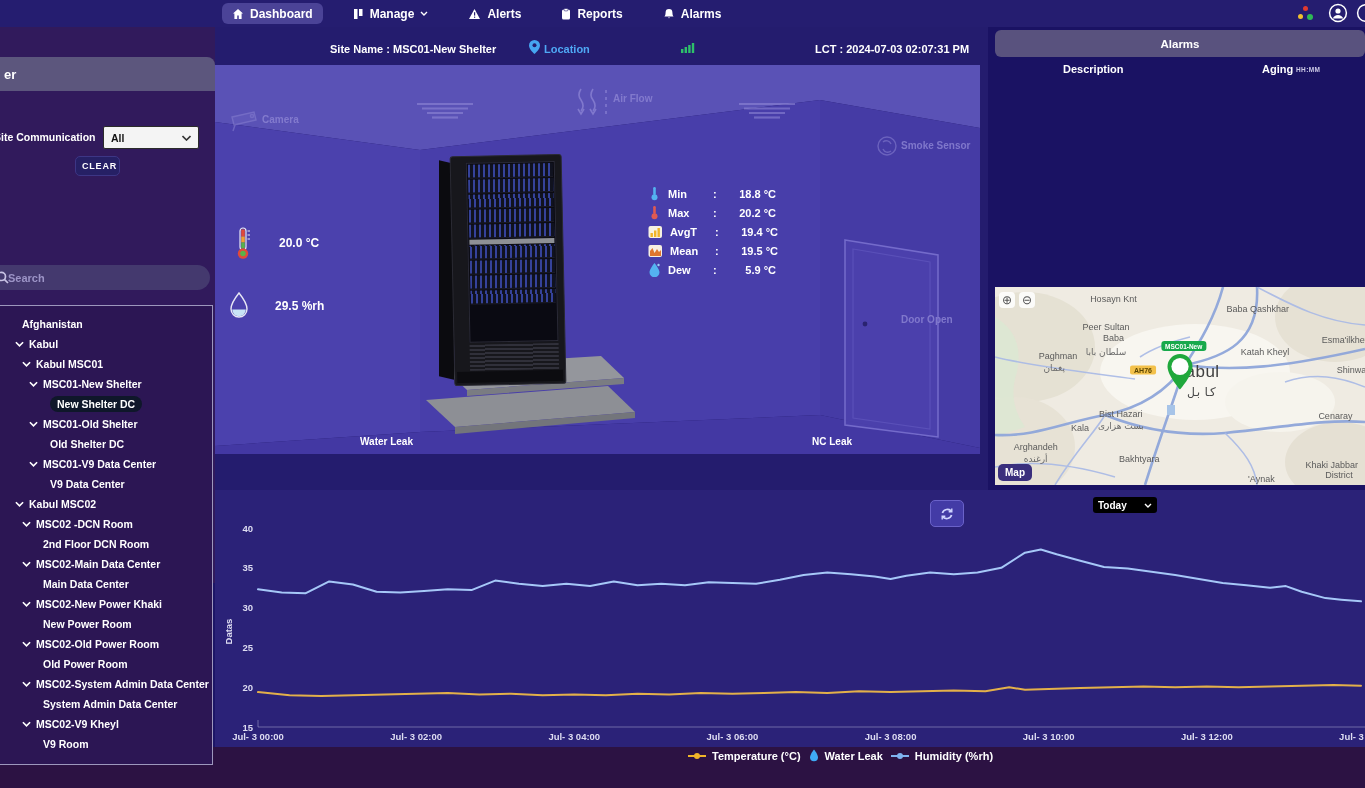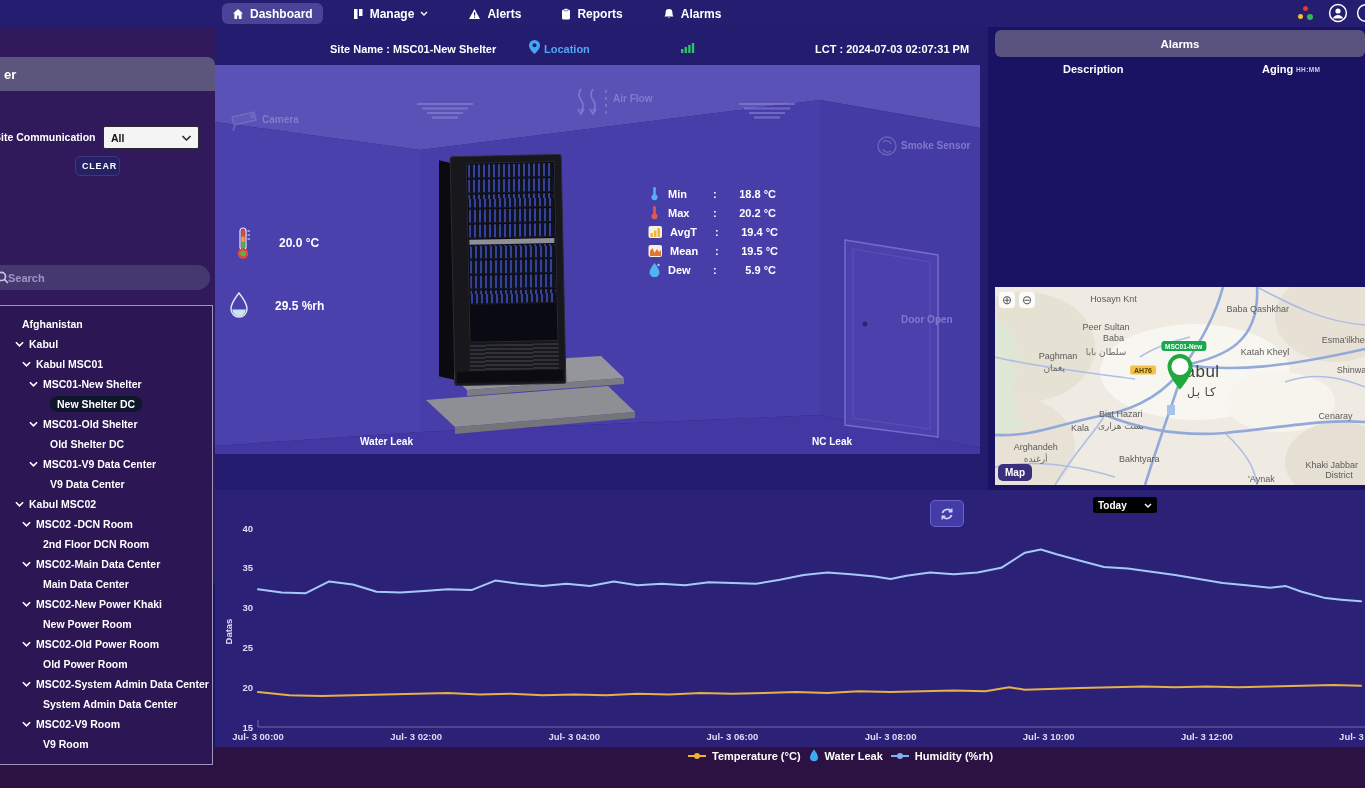--- a/index.html
+++ b/index.html
@@ -447,21 +447,21 @@
           <span class="tlabel">MSC02-System Admin Data Center</span>
         </div>
         <div class="trow" style="padding-left: 26px;">
           <span class="chevsp"></span>
           <span class="tlabel">System Admin Data Center</span>
         </div>
         <div class="trow" style="padding-left: 19px;">
           <svg class="chev" width="9" height="6" viewBox="0 0 10 6">
             <path d="M1,1 L5,5 L9,1" fill="none" stroke="#fff" stroke-width="1.8"></path>
           </svg>
-          <span class="tlabel">MSC02-V9 Room</span>
+          <span class="tlabel">MSC02-V9 Kheyl</span>
         </div>
         <div class="trow" style="padding-left: 26px;">
           <span class="chevsp"></span>
           <span class="tlabel">V9 Room</span>
         </div>
       </div>
   </div>
 
   <div id="alarms" class="f">
     <div class="alhead">

